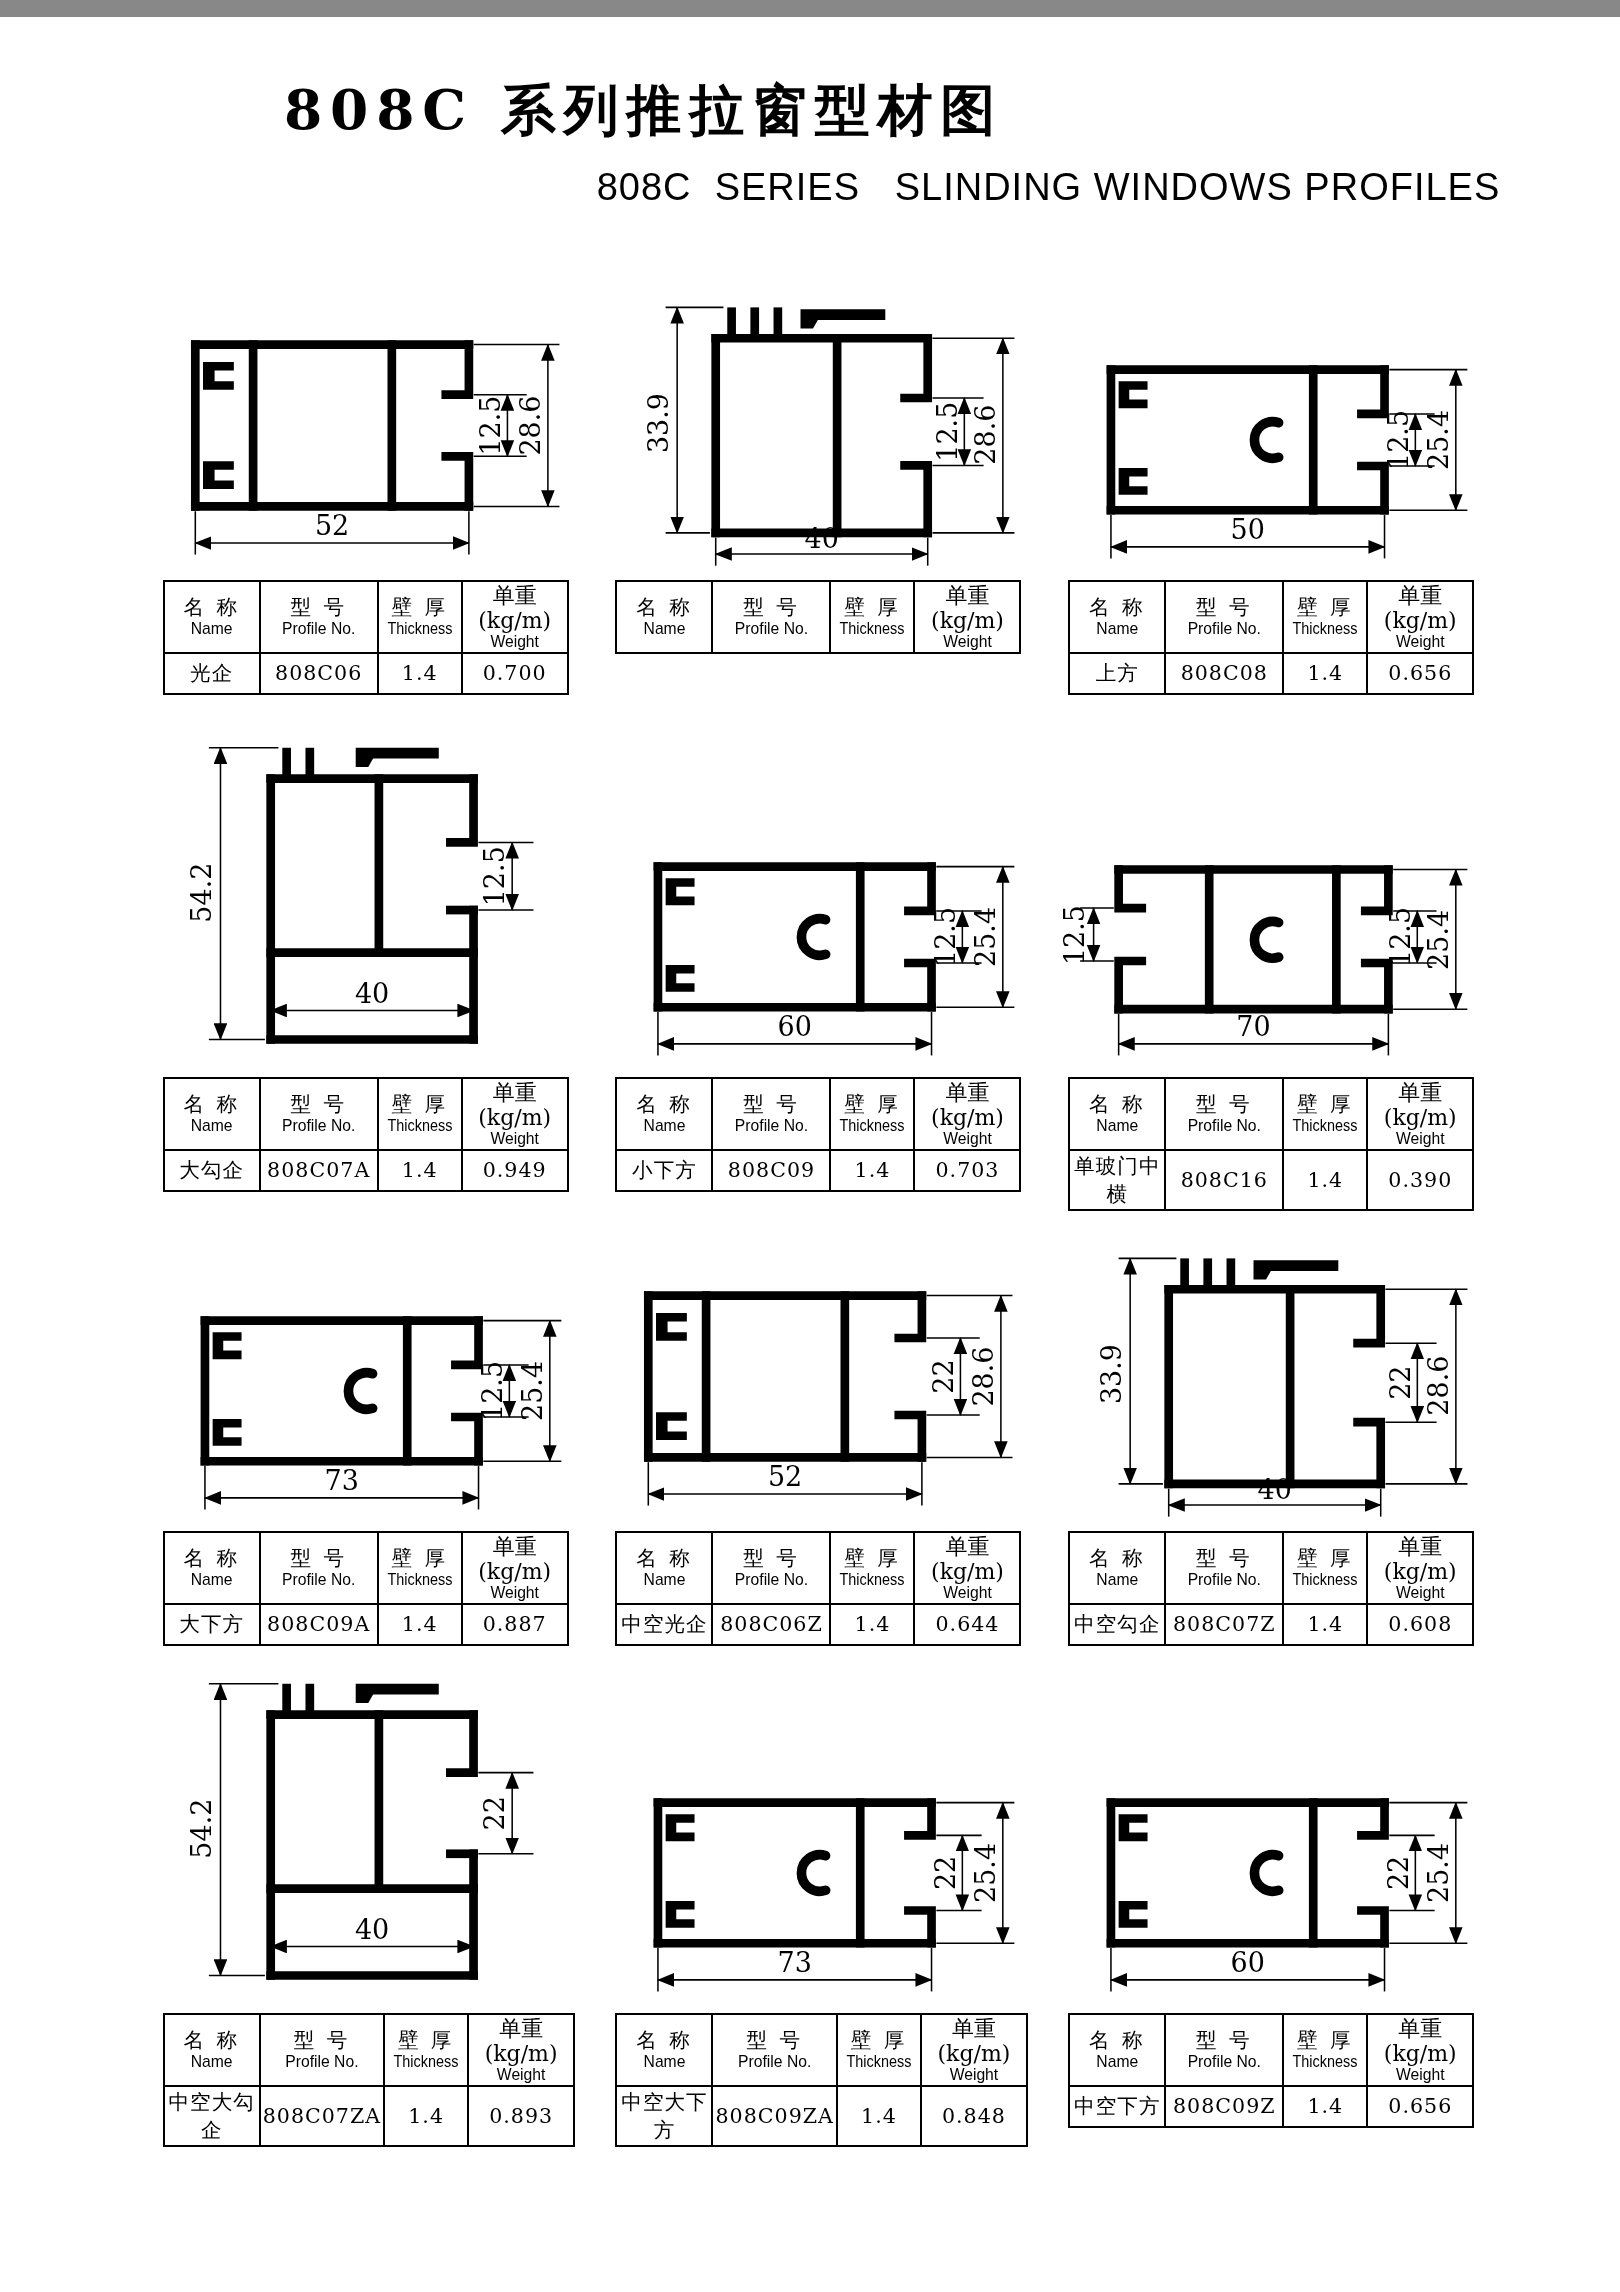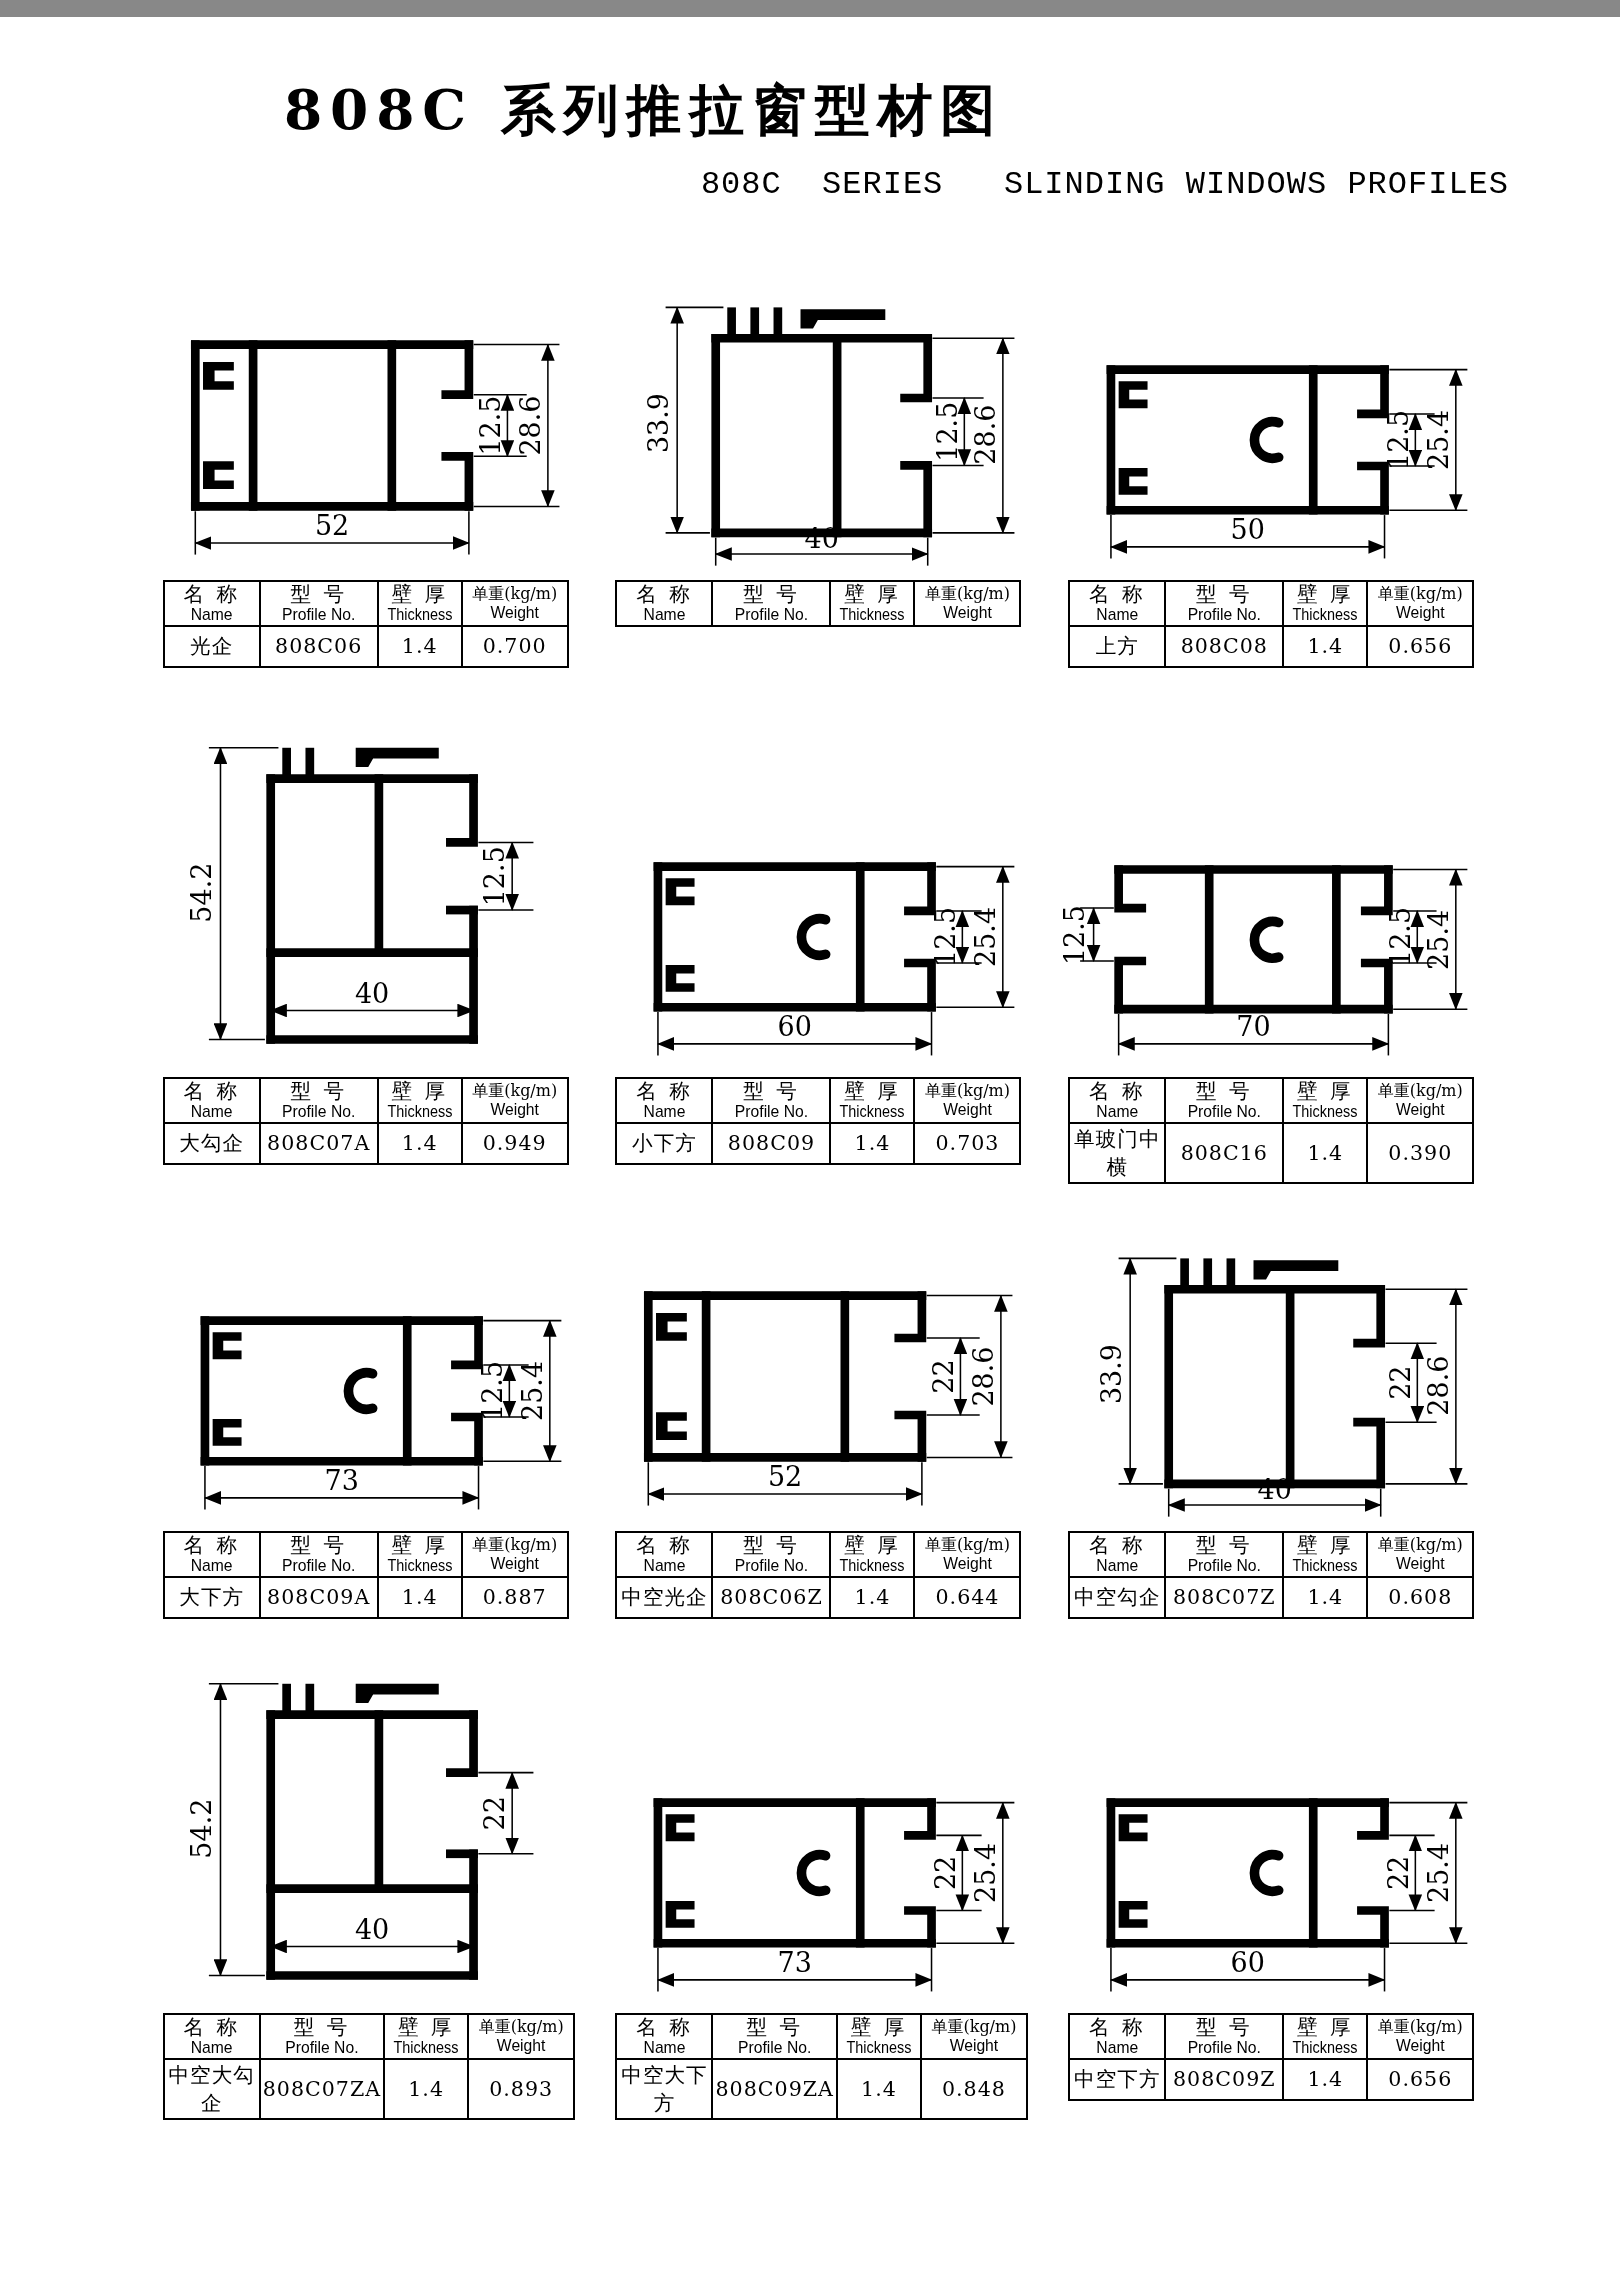--- a/index.html
+++ b/index.html
@@ -1,38 +1,38 @@
 <!DOCTYPE html>
 <html><head>
 <meta charset="utf-8">
 <style>
   html,body{margin:0;padding:0;background:#888;}
   .page{position:relative;width:1620px;height:2293px;background:#ffffff;margin:17px auto;
         font-family:"DejaVu Serif",serif;color:#000;overflow:hidden;}
   .title{position:absolute;left:284px;top:57px;font-size:55px;font-weight:bold;
          letter-spacing:7.8px;font-family:"DejaVu Serif",serif;}
-  .subtitle{position:absolute;top:149px;left:588px;width:921px;text-align:right;
-            font-size:32px;font-family:Liberation Mono, monospace;white-space:pre;letter-spacing:1px;}
+  .subtitle{position:absolute;top:149px;left:588px;width:921px;text-align:center;
+            font-size:38px;font-family:Liberation Sans, sans-serif;white-space:pre;letter-spacing:1px;}
   .row{position:absolute;left:147px;display:flex;gap:11.8px;}
   .cell{width:441px;}
   .dw{display:flex;align-items:flex-end;padding-left:2px;}
   .h1{height:323px}.h2{height:374px}.h3{height:323px}.h4{height:374px}
   
   .p{stroke:#000;stroke-width:9;fill:none;stroke-linecap:square;stroke-linejoin:miter;}
   .pb{stroke:#000;stroke-width:10;fill:none;stroke-linecap:round;}
   .pf{fill:#000;stroke:none;}
   .x{stroke:#000;stroke-width:1.6;fill:none;}
   .dim{stroke:#000;stroke-width:1.6;fill:none;}
   .d{font-family:"DejaVu Serif",serif;font-size:28px;fill:#000;text-anchor:middle;}
   
   .spec{border-collapse:collapse;margin:9.8px 0 0 15.7px;table-layout:fixed;}
   .spec td{border:2px solid #000;text-align:center;vertical-align:middle;padding:1px 2px;}
   .c1{width:90px}.c2{width:112px}.c3{width:78px}.c4{width:100px}
   .zh{font-size:20.6px;letter-spacing:2.9px;font-family:"DejaVu Serif",serif;line-height:1.15;}
-  .zh.small{letter-spacing:0px;font-size:16px;text-align:center;}
+  .zh.small{letter-spacing:0px;font-size:22px;text-align:center;}
   .en{font-size:15.7px;font-family:"Liberation Sans",sans-serif;line-height:1.1;letter-spacing:0px;}
   .en.sq{transform:scaleX(.92);transform-origin:center;}
   .vals td{font-size:20.6px;height:37px;font-family:"DejaVu Serif",serif;letter-spacing:1px;}
 </style>
 </head>
 <body>
 
 <svg width="0" height="0" style="position:absolute">
   <defs>
     <marker id="arr" viewBox="0 0 10 8" refX="9.5" refY="4" markerWidth="11" markerHeight="9" orient="auto-start-reverse">

